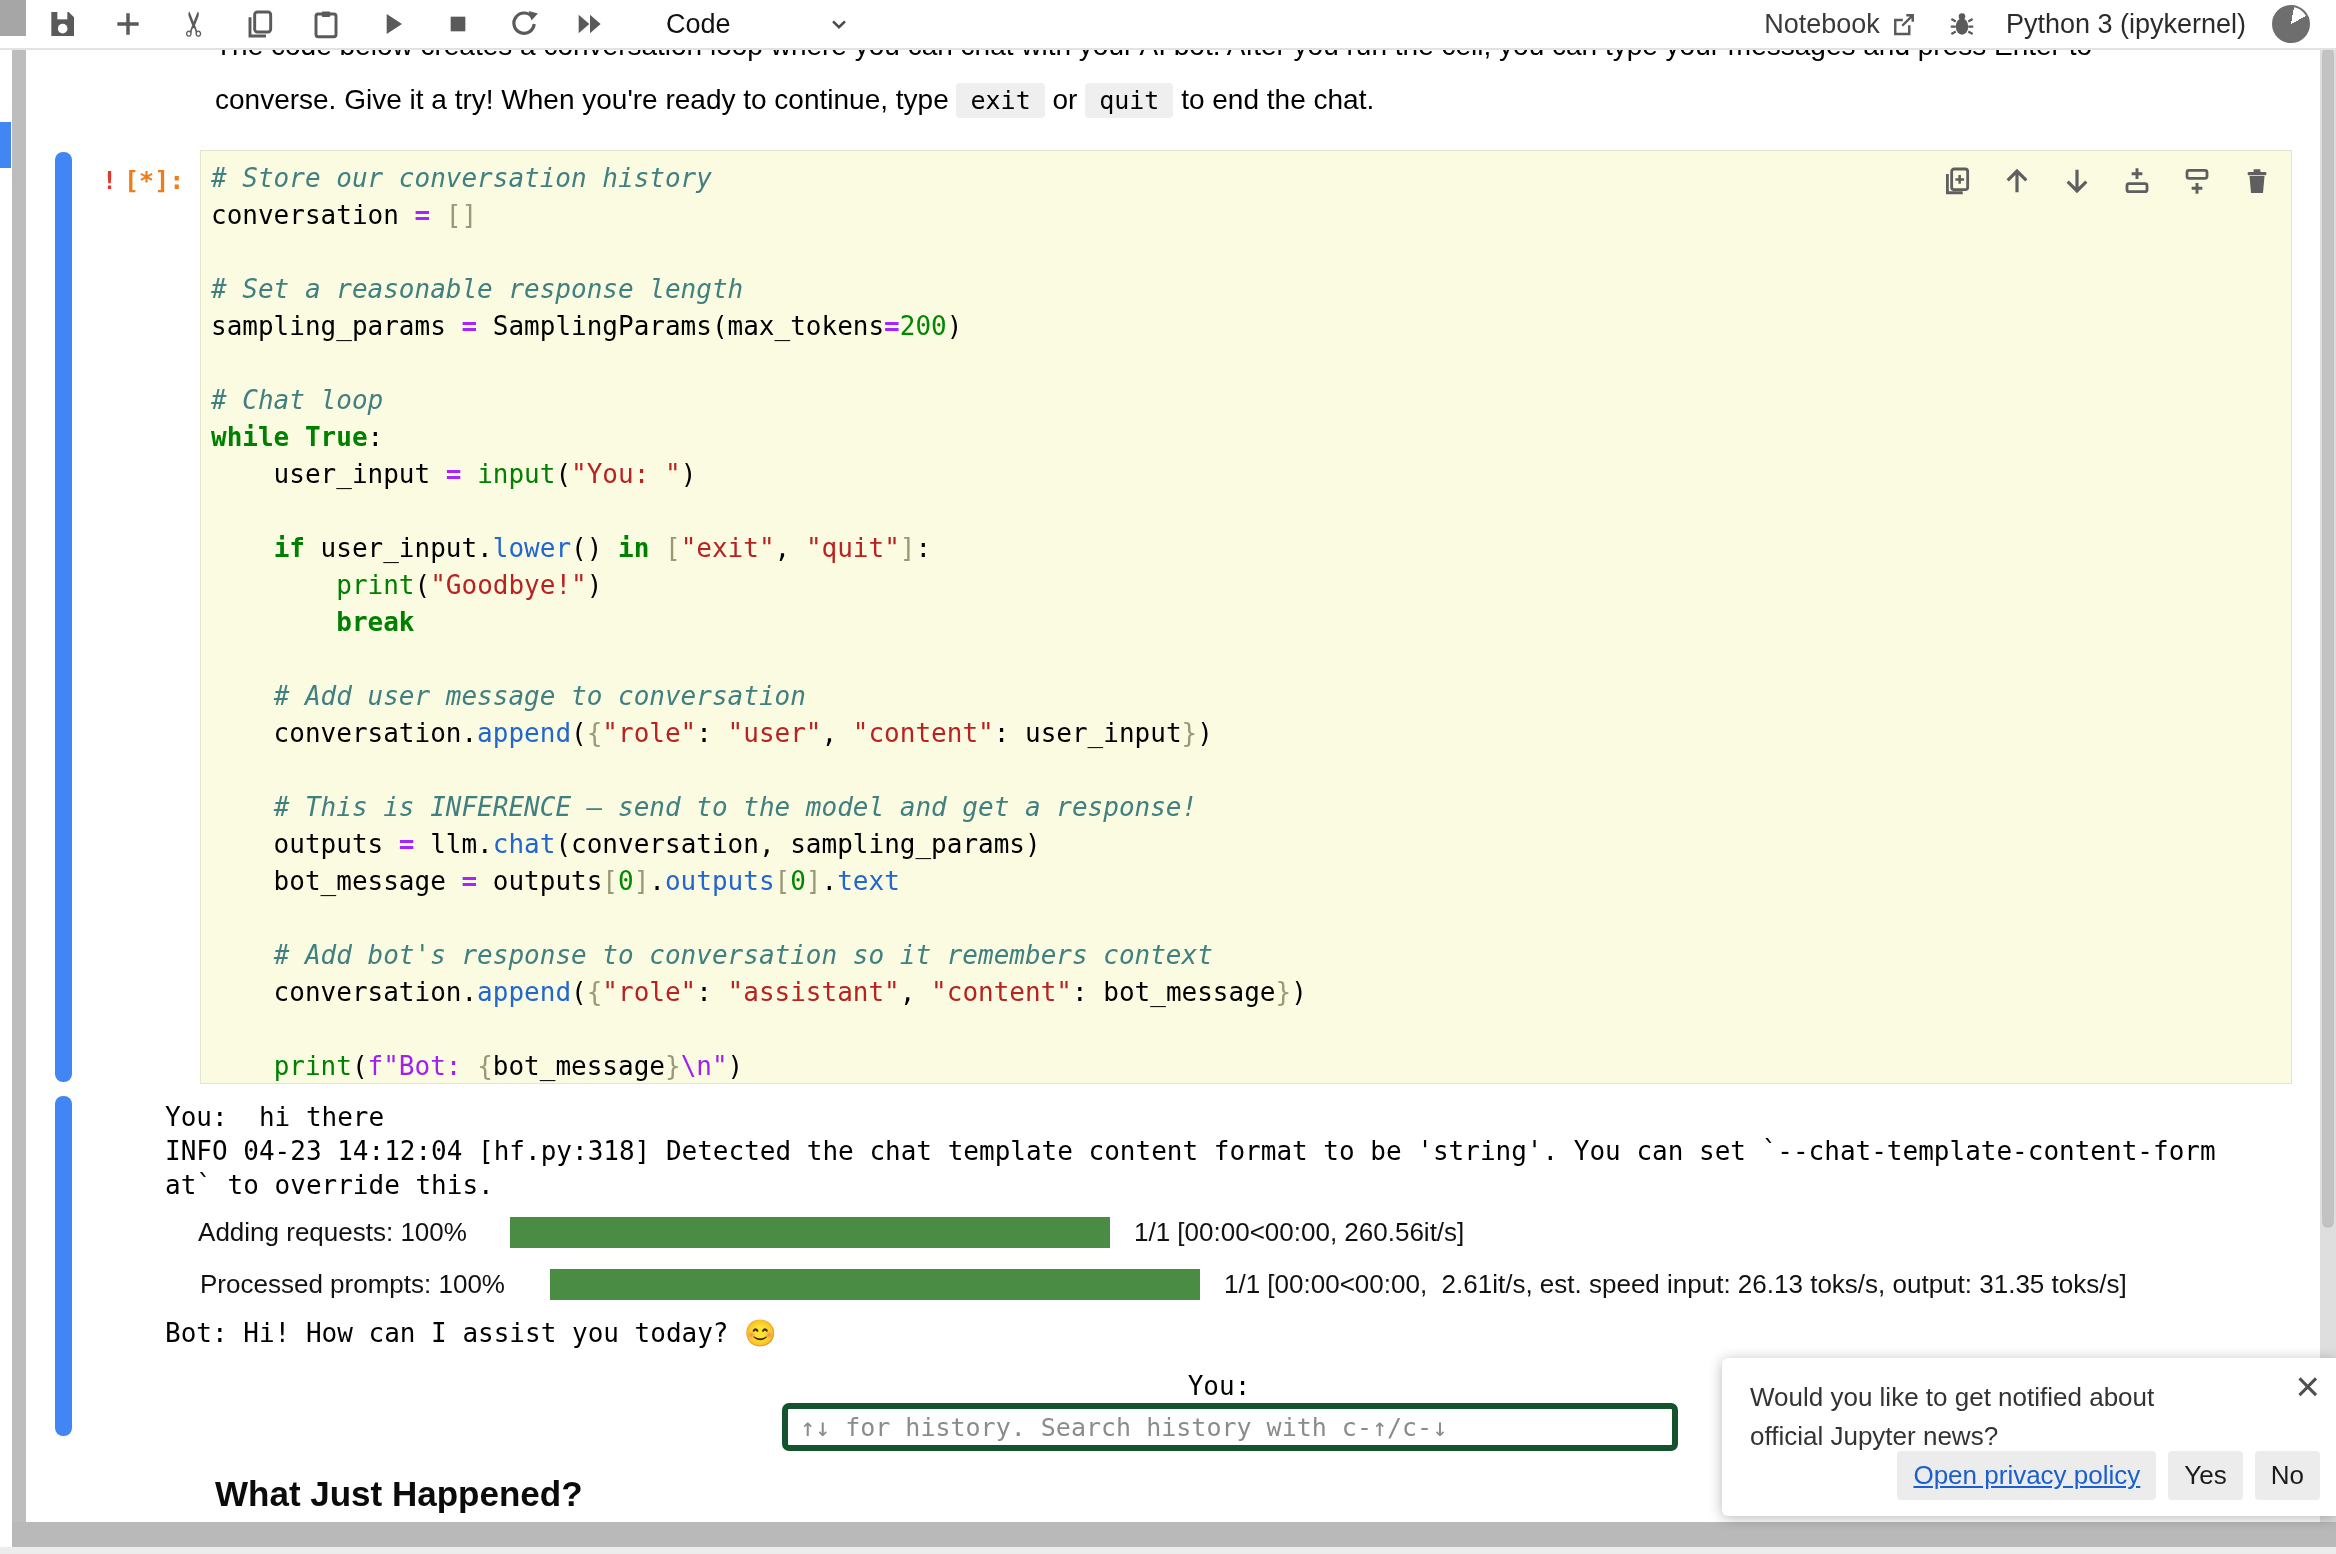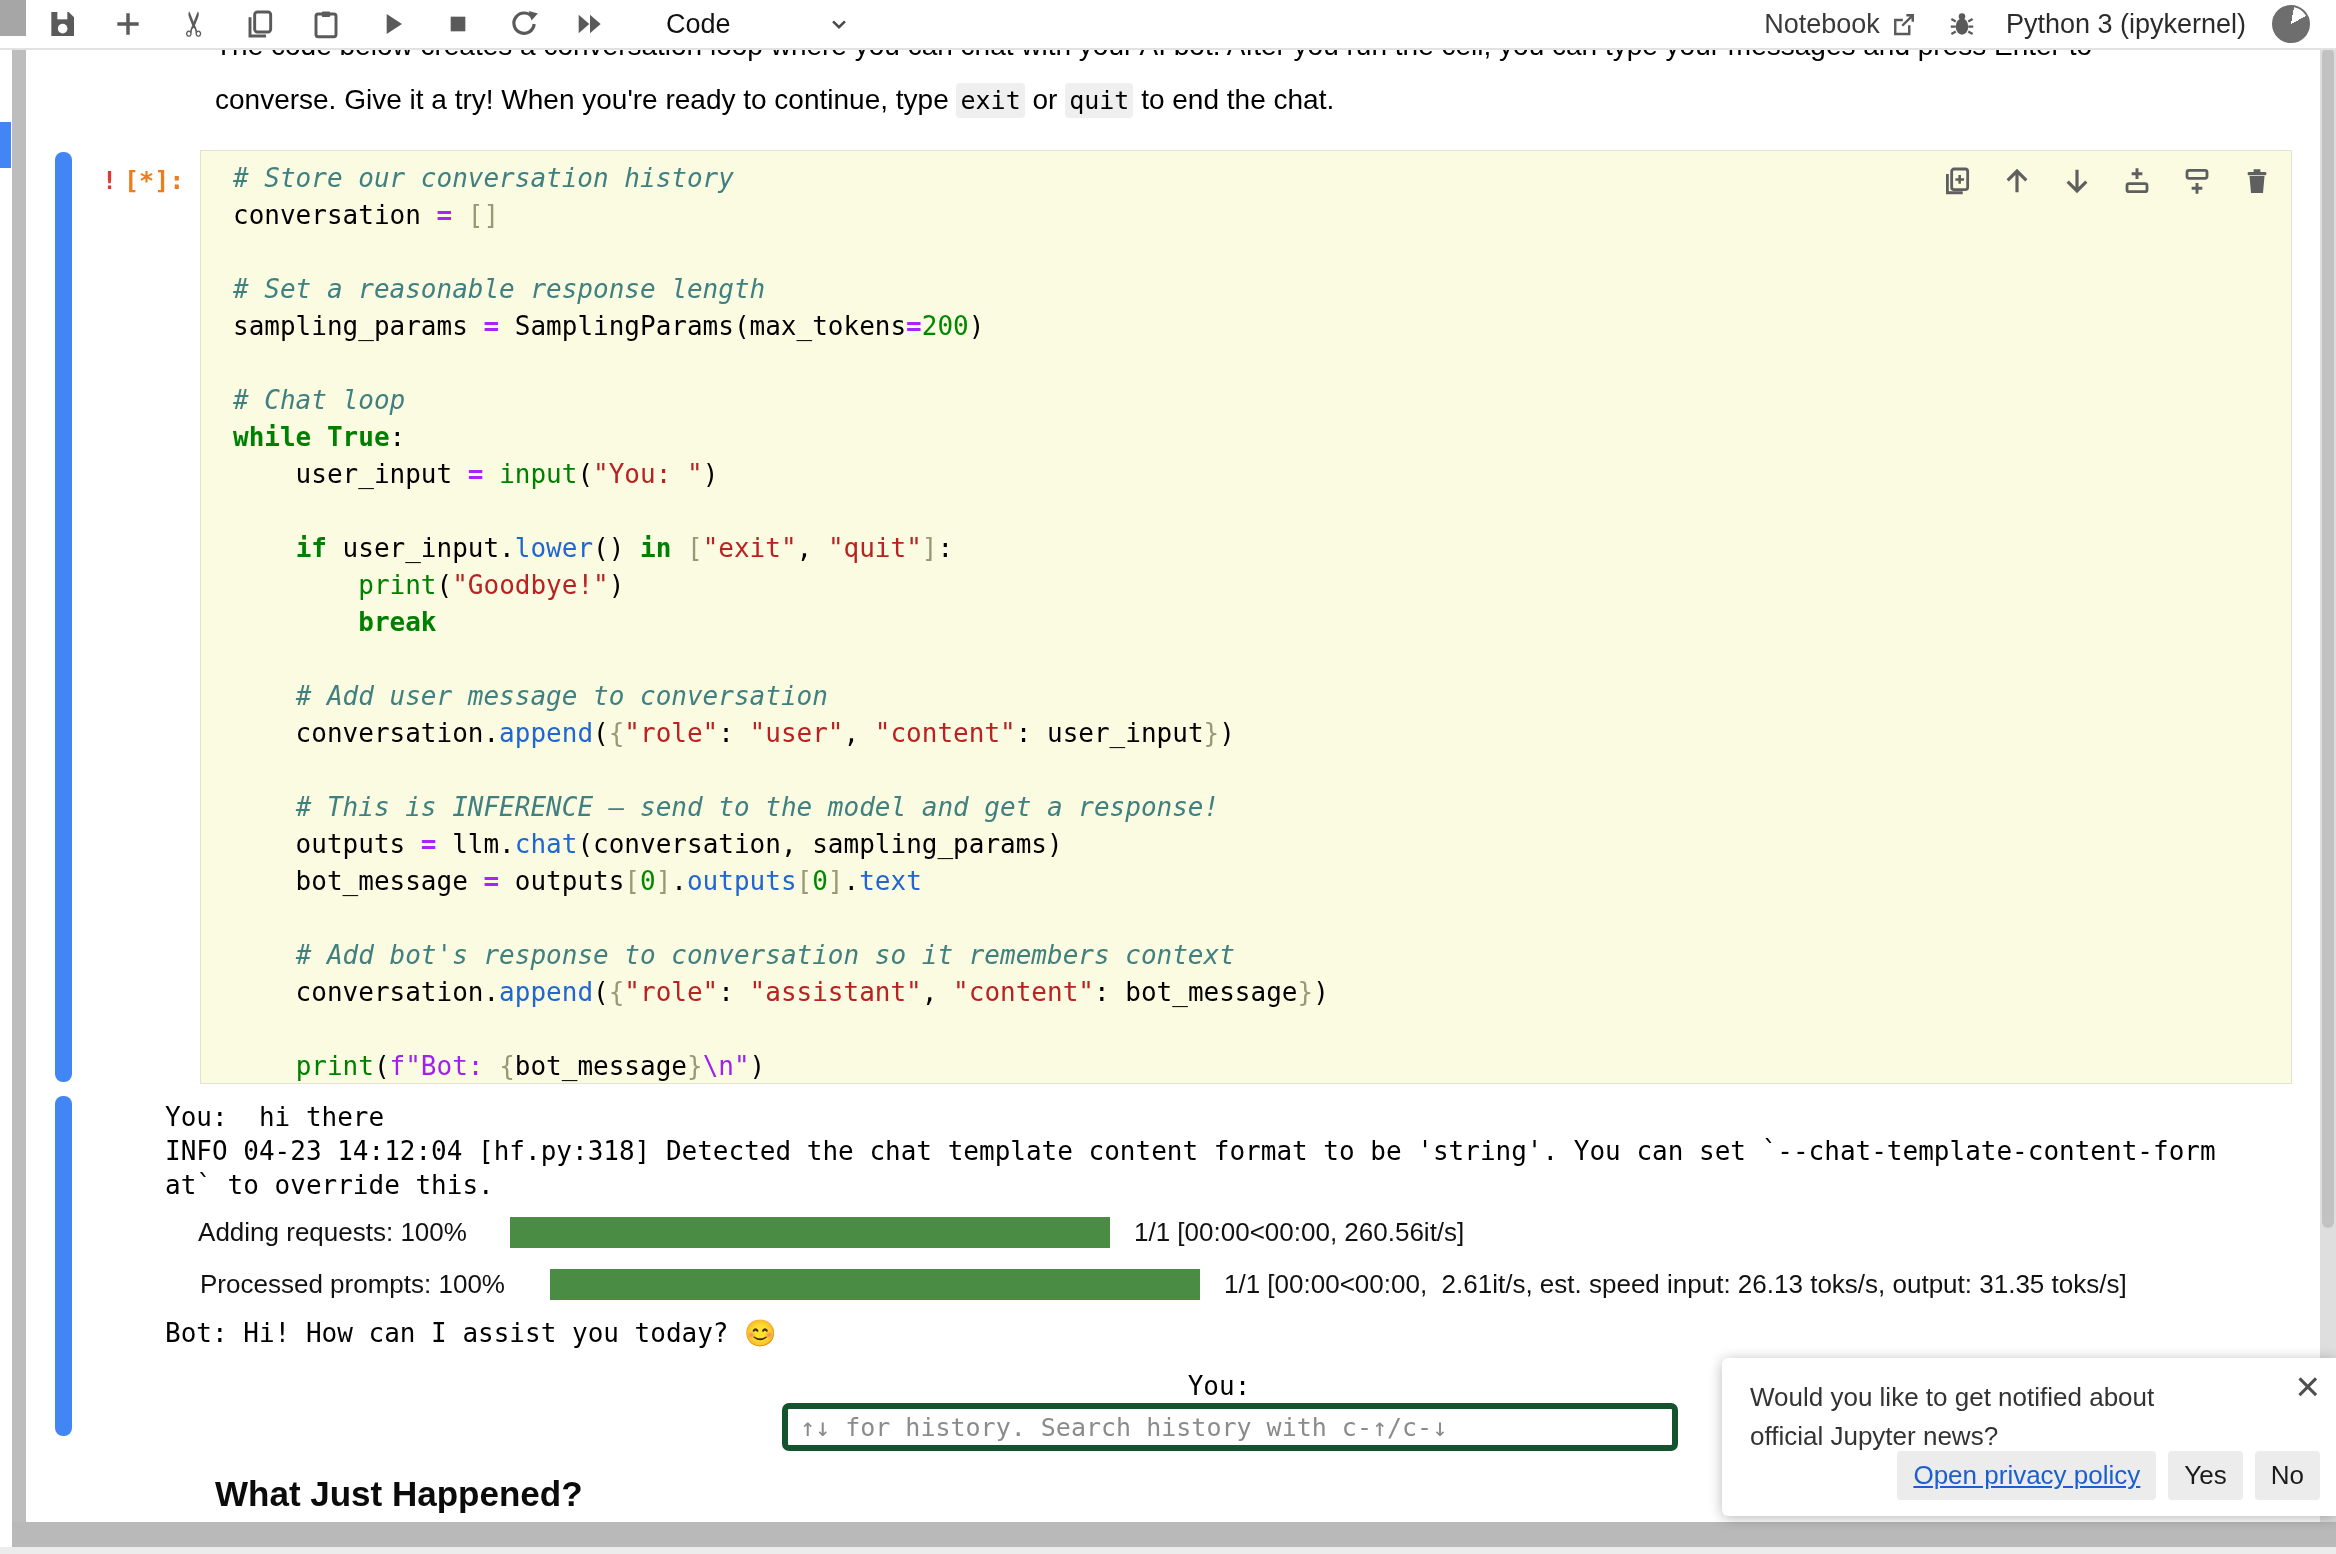--- a/index.html
+++ b/index.html
@@ -27,31 +27,31 @@
   #active-indicator{position:absolute;left:0;top:122px;width:11px;height:46px;background:#4285f4;}
 
   
   #v-scrollbar{position:absolute;right:0;top:48px;width:16px;height:1499px;background:#dedede;}
   #v-scrollbar .thumb{position:absolute;left:2px;top:0;width:12px;height:1180px;background:#c2c2c2;border-radius:6px;}
 
   
   .md-line1{position:absolute;left:215px;top:30px;z-index:1;font-size:28px;color:#000;white-space:nowrap;}
   .md-line2{position:absolute;left:215px;top:84px;font-size:28px;color:#000;white-space:nowrap;}
   .md-code{font-family:"DejaVu Sans Mono",monospace;font-size:25px;background:#efefef;
-    padding:3px 4px;border-radius:4px;}
+    padding:3px 14px;border-radius:4px;}
 
   
   #cell-editor{position:absolute;left:200px;top:150px;width:2092px;height:934px;background:#fbfbe2;
     border:1px solid #e3e3cf;box-sizing:border-box;}
   #collapser-input{position:absolute;left:55px;top:152px;width:17px;height:930px;background:#4285f4;border-radius:8px;}
   #collapser-output{position:absolute;left:55px;top:1096px;width:17px;height:340px;background:#4285f4;border-radius:8px;}
   #prompt{position:absolute;left:102px;top:166px;font-family:"DejaVu Sans Mono",monospace;font-size:25px;font-weight:bold;}
   #prompt .bang{color:#e0382e;margin-right:7px;}
   #prompt .exec{color:#ef7c1a;}
-  #code-lines{position:absolute;left:233px;top:160px;font-family:"DejaVu Sans Mono",monospace;
+  #code-lines{position:absolute;left:211px;top:160px;font-family:"DejaVu Sans Mono",monospace;
     font-size:26px;line-height:37px;}
   .code-line{white-space:pre;height:37px;}
   .tk-com{color:#408080;font-style:italic}
   .tk-kw{color:#008000;font-weight:bold}
   .tk-op{color:#AA22FF;font-weight:bold}
   .tk-bi{color:#008000}
   .tk-str{color:#BA2121}
   .tk-num{color:#008800}
   .tk-prop{color:#2166d1}
   .tk-br{color:#999977}

